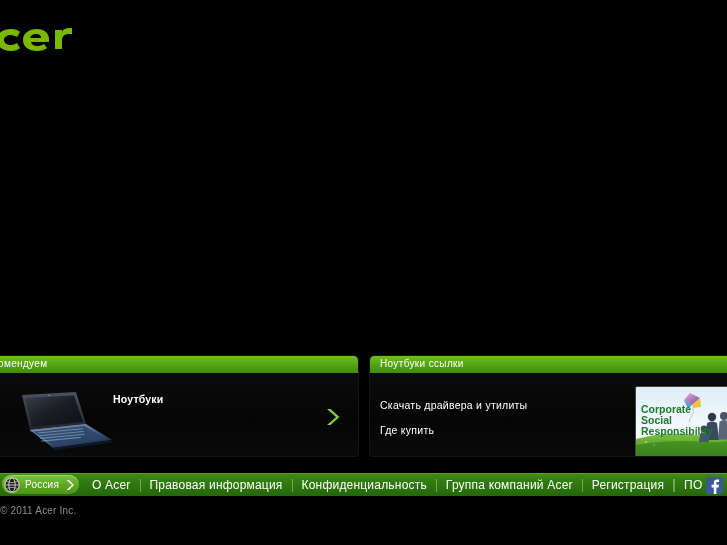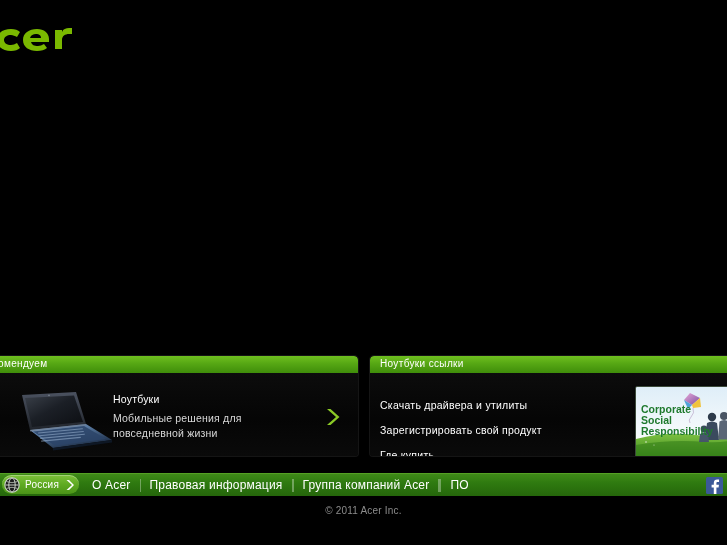--- a/index.html
+++ b/index.html
@@ -103,21 +103,21 @@
   }
   .promo-thumb svg { display: block; }
   .promo-text {
     position: absolute;
     left: 125px;
     top: 20px;
     width: 200px;
   }
   .promo-title {
     font-size: 10.5px;
-    font-weight: normal;
+    font-weight: bold;
     color: #ffffff;
     letter-spacing: 0.2px;
     margin: 0 0 6px 0;
     line-height: 12px;
   }
   .promo-desc {
     font-size: 10.5px;
     color: #d8d8d8;
     line-height: 15px;
     letter-spacing: 0.2px;
@@ -248,21 +248,21 @@
     height: 17px;
   }
   .social-icon svg { display: block; }
 
   
   .copyright {
     position: absolute;
     left: 0;
     top: 505px;
     width: 727px;
-    text-align: center;
+    text-align: left;
     font-size: 10px;
     color: #8c8c8c;
     letter-spacing: 0.2px;
   }
 </style>
 </head>
 <body>
 
 <div class="logo-area">
   <a class="logo-mark" href="#" aria-label="acer">
@@ -331,44 +331,40 @@
           </g>
 
           <polygon points="37,58 96,50 96,52.5 37,60.5" fill="#0e1724"></polygon>
 
           <polygon points="14,40 70,34 70,35.4 14,41.4" fill="#6d7c90" opacity="0.7"></polygon>
         </svg>
       </div>
 
       <div class="promo-text">
         <div class="promo-title">Ноутбуки</div>
-        <div class="promo-desc">Мобильные решения для повседневной жизни</div>
       </div>
 
       <div class="promo-arrow">
         <svg viewBox="0 0 16 20" width="16" height="20" xmlns="http://www.w3.org/2000/svg">
           <path d="M3 2 L12 10 L3 18 L6.5 18 L15.5 10 L6.5 2 Z" fill="#8bc926"></path>
         </svg>
       </div>
 
     </div>
   </div>
 
   <div class="panel panel-right">
     <div class="panel-head">
       <span class="panel-head-label">Ноутбуки ссылки</span>
     </div>
     <div class="panel-body">
 
       <ul class="links-list">
         <li>
           <a class="link-item" href="#">Скачать драйвера и утилиты</a>
-        </li>
-        <li>
-          <a class="link-item" href="#">Зарегистрировать свой продукт</a>
         </li>
         <li>
           <a class="link-item" href="#">Где купить</a>
         </li>
       </ul>
 
       <a class="csr-banner" href="#">
         <svg viewBox="0 0 97 70" width="97" height="70" xmlns="http://www.w3.org/2000/svg">
           <defs>
             <linearGradient id="sky" x1="0" y1="0" x2="0" y2="1">
@@ -444,23 +440,25 @@
           <path d="M1.5 1 L7 6 L1.5 11 L4 11 L9 6 L4 1 Z" fill="#ffffff"></path>
         </svg>
       </span>
     </div>
 
     <div class="footer-links">
       <a class="footer-link" href="#">О Acer</a>
       <span class="footer-sep"></span>
       <a class="footer-link" href="#">Правовая информация</a>
       <span class="footer-sep"></span>
+      <a class="footer-link" href="#">Конфиденциальность</a>
       <span class="footer-sep"></span>
       <a class="footer-link" href="#">Группа компаний Acer</a>
       <span class="footer-sep"></span>
+      <a class="footer-link" href="#">Регистрация</a>
       <span class="footer-sep"></span>
       <span class="footer-sep"></span>
       <a class="footer-link" href="#">ПО</a>
     </div>
 
     <a class="social-icon" href="#">
       <svg viewBox="0 0 17 17" width="17" height="17" xmlns="http://www.w3.org/2000/svg">
         <rect x="0" y="0" width="17" height="17" rx="1.5" fill="#3b5998"></rect>
         <path d="M10.4 17 V10.4 h2.2 l0.35 -2.6 h-2.55 V6.2 c0 -0.75 0.2 -1.25 1.3 -1.25 h1.35 V2.6 C12.8 2.55 12.0 2.5 11.1 2.5 c -1.95 0 -3.3 1.2 -3.3 3.4 v1.9 H5.6 v2.6 h2.2 V17 z" fill="#ffffff"></path>
       </svg>

